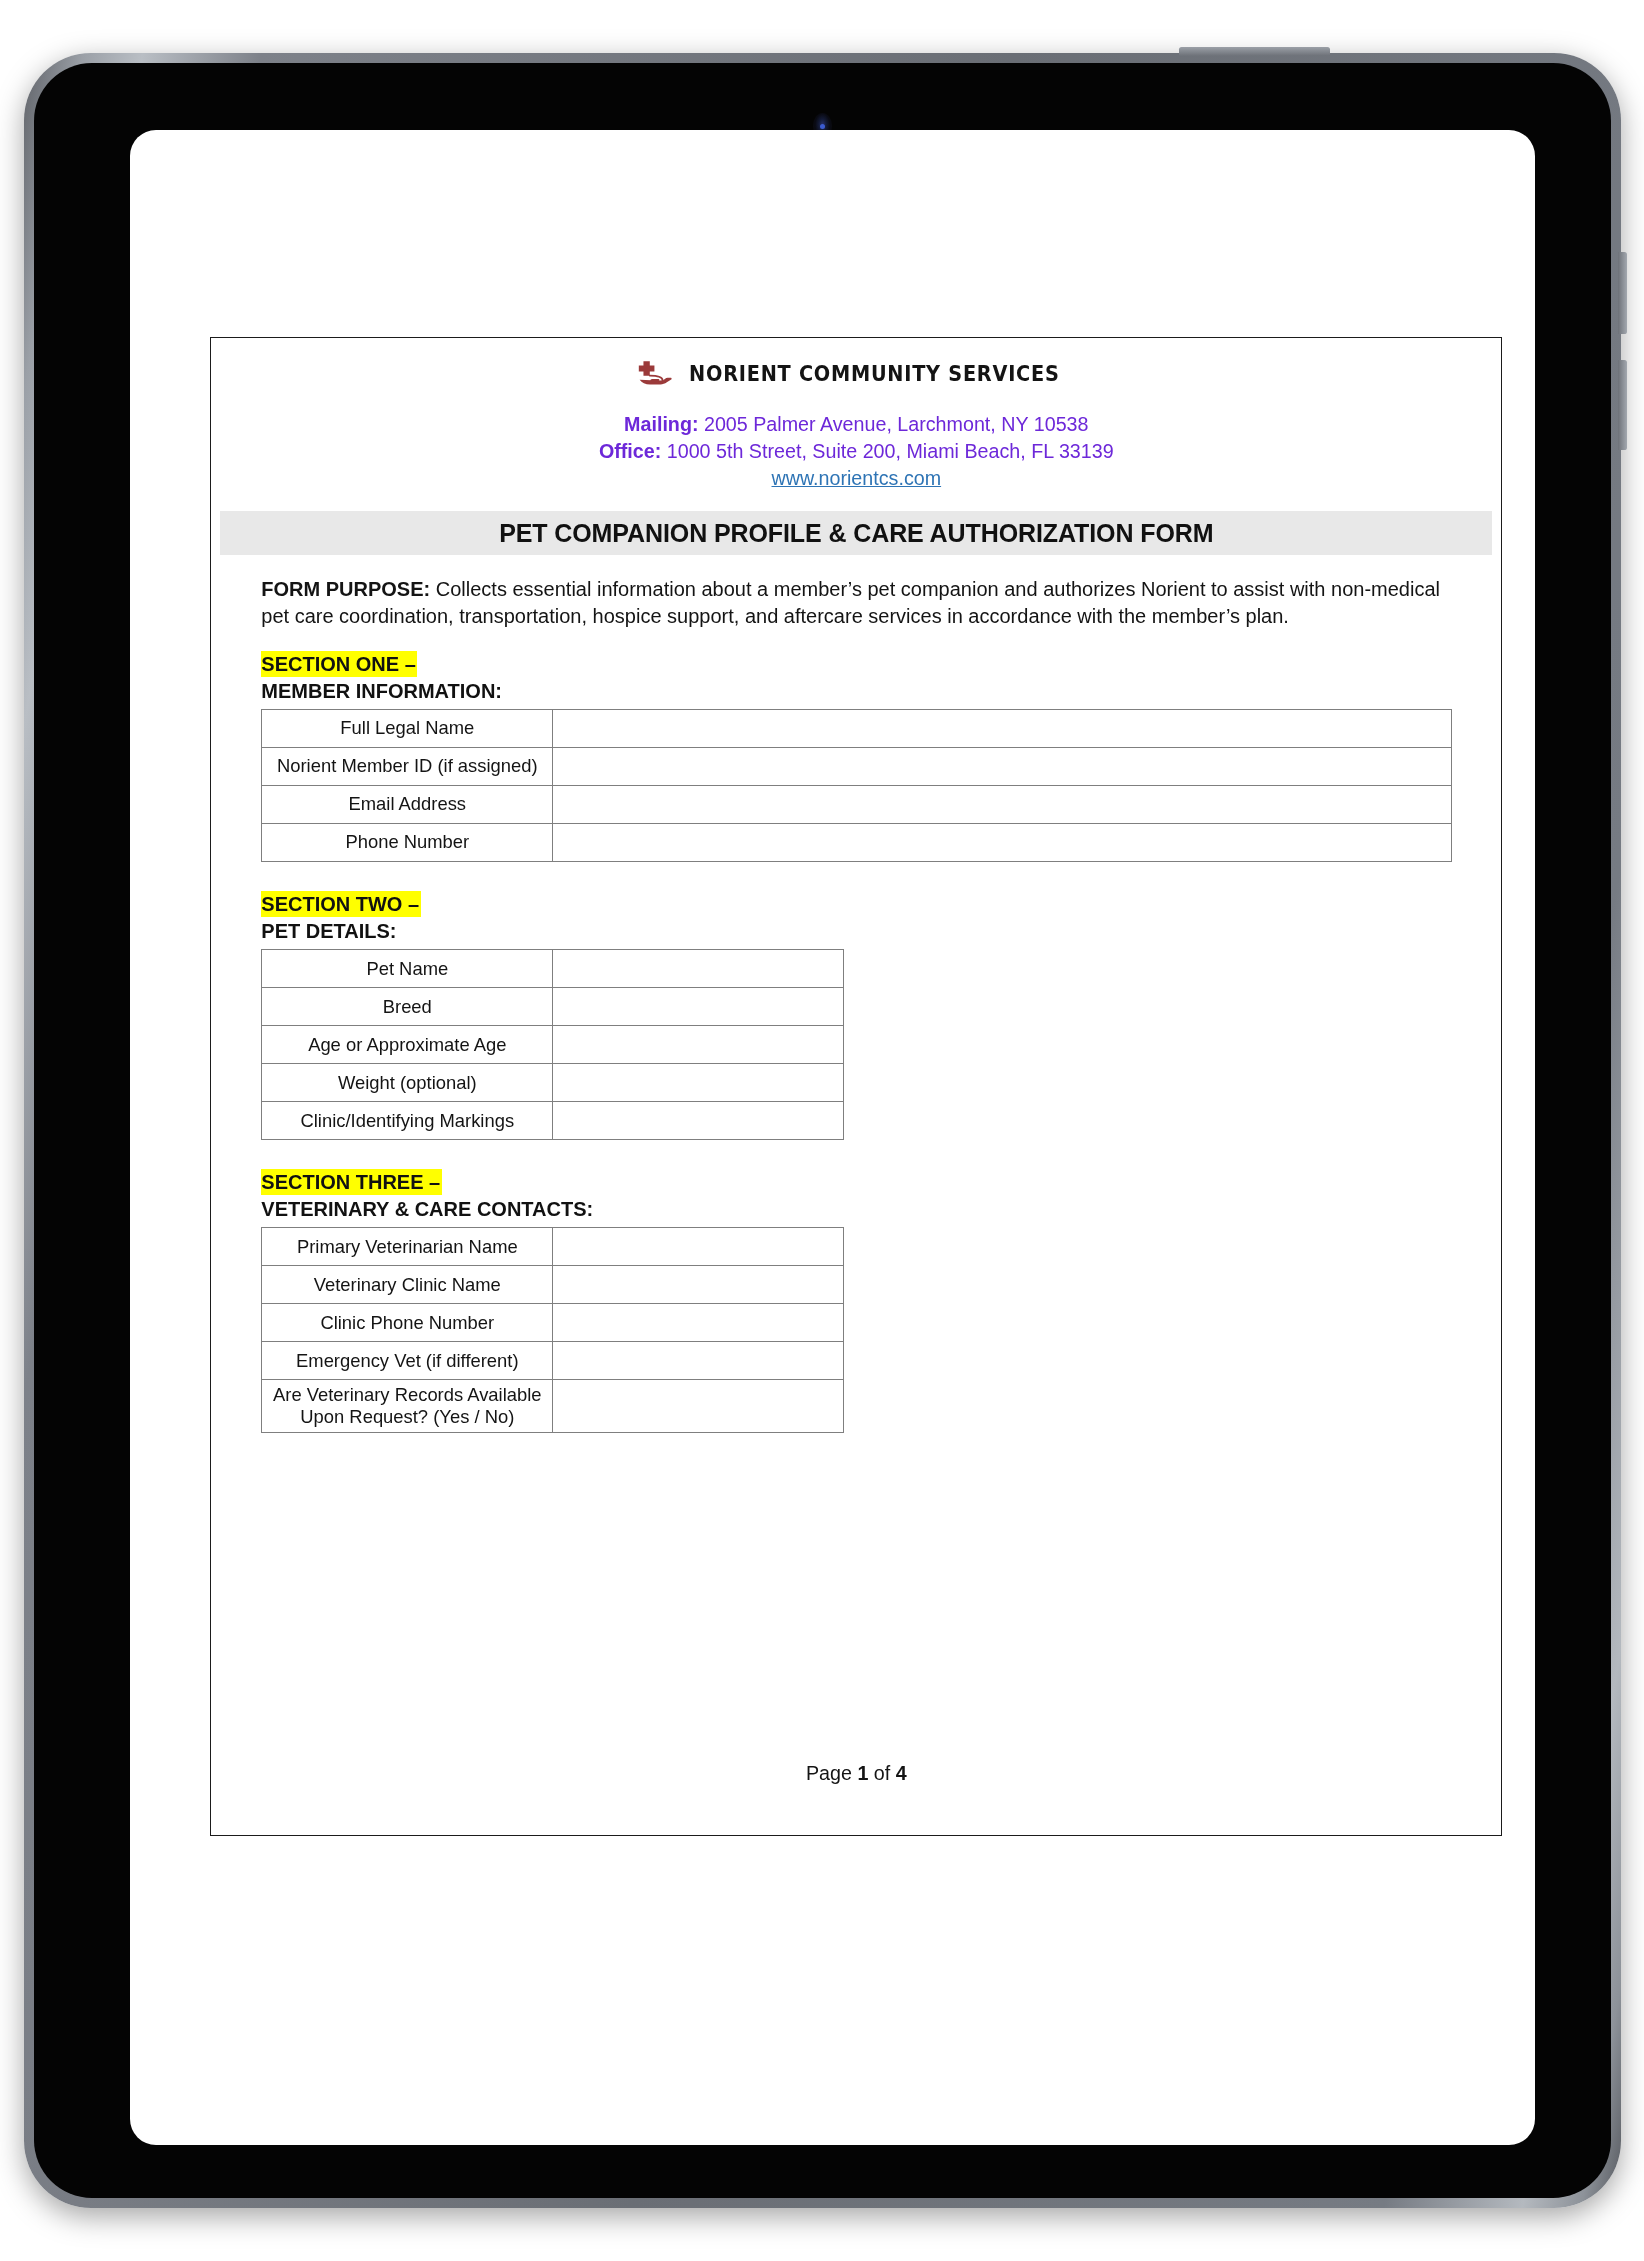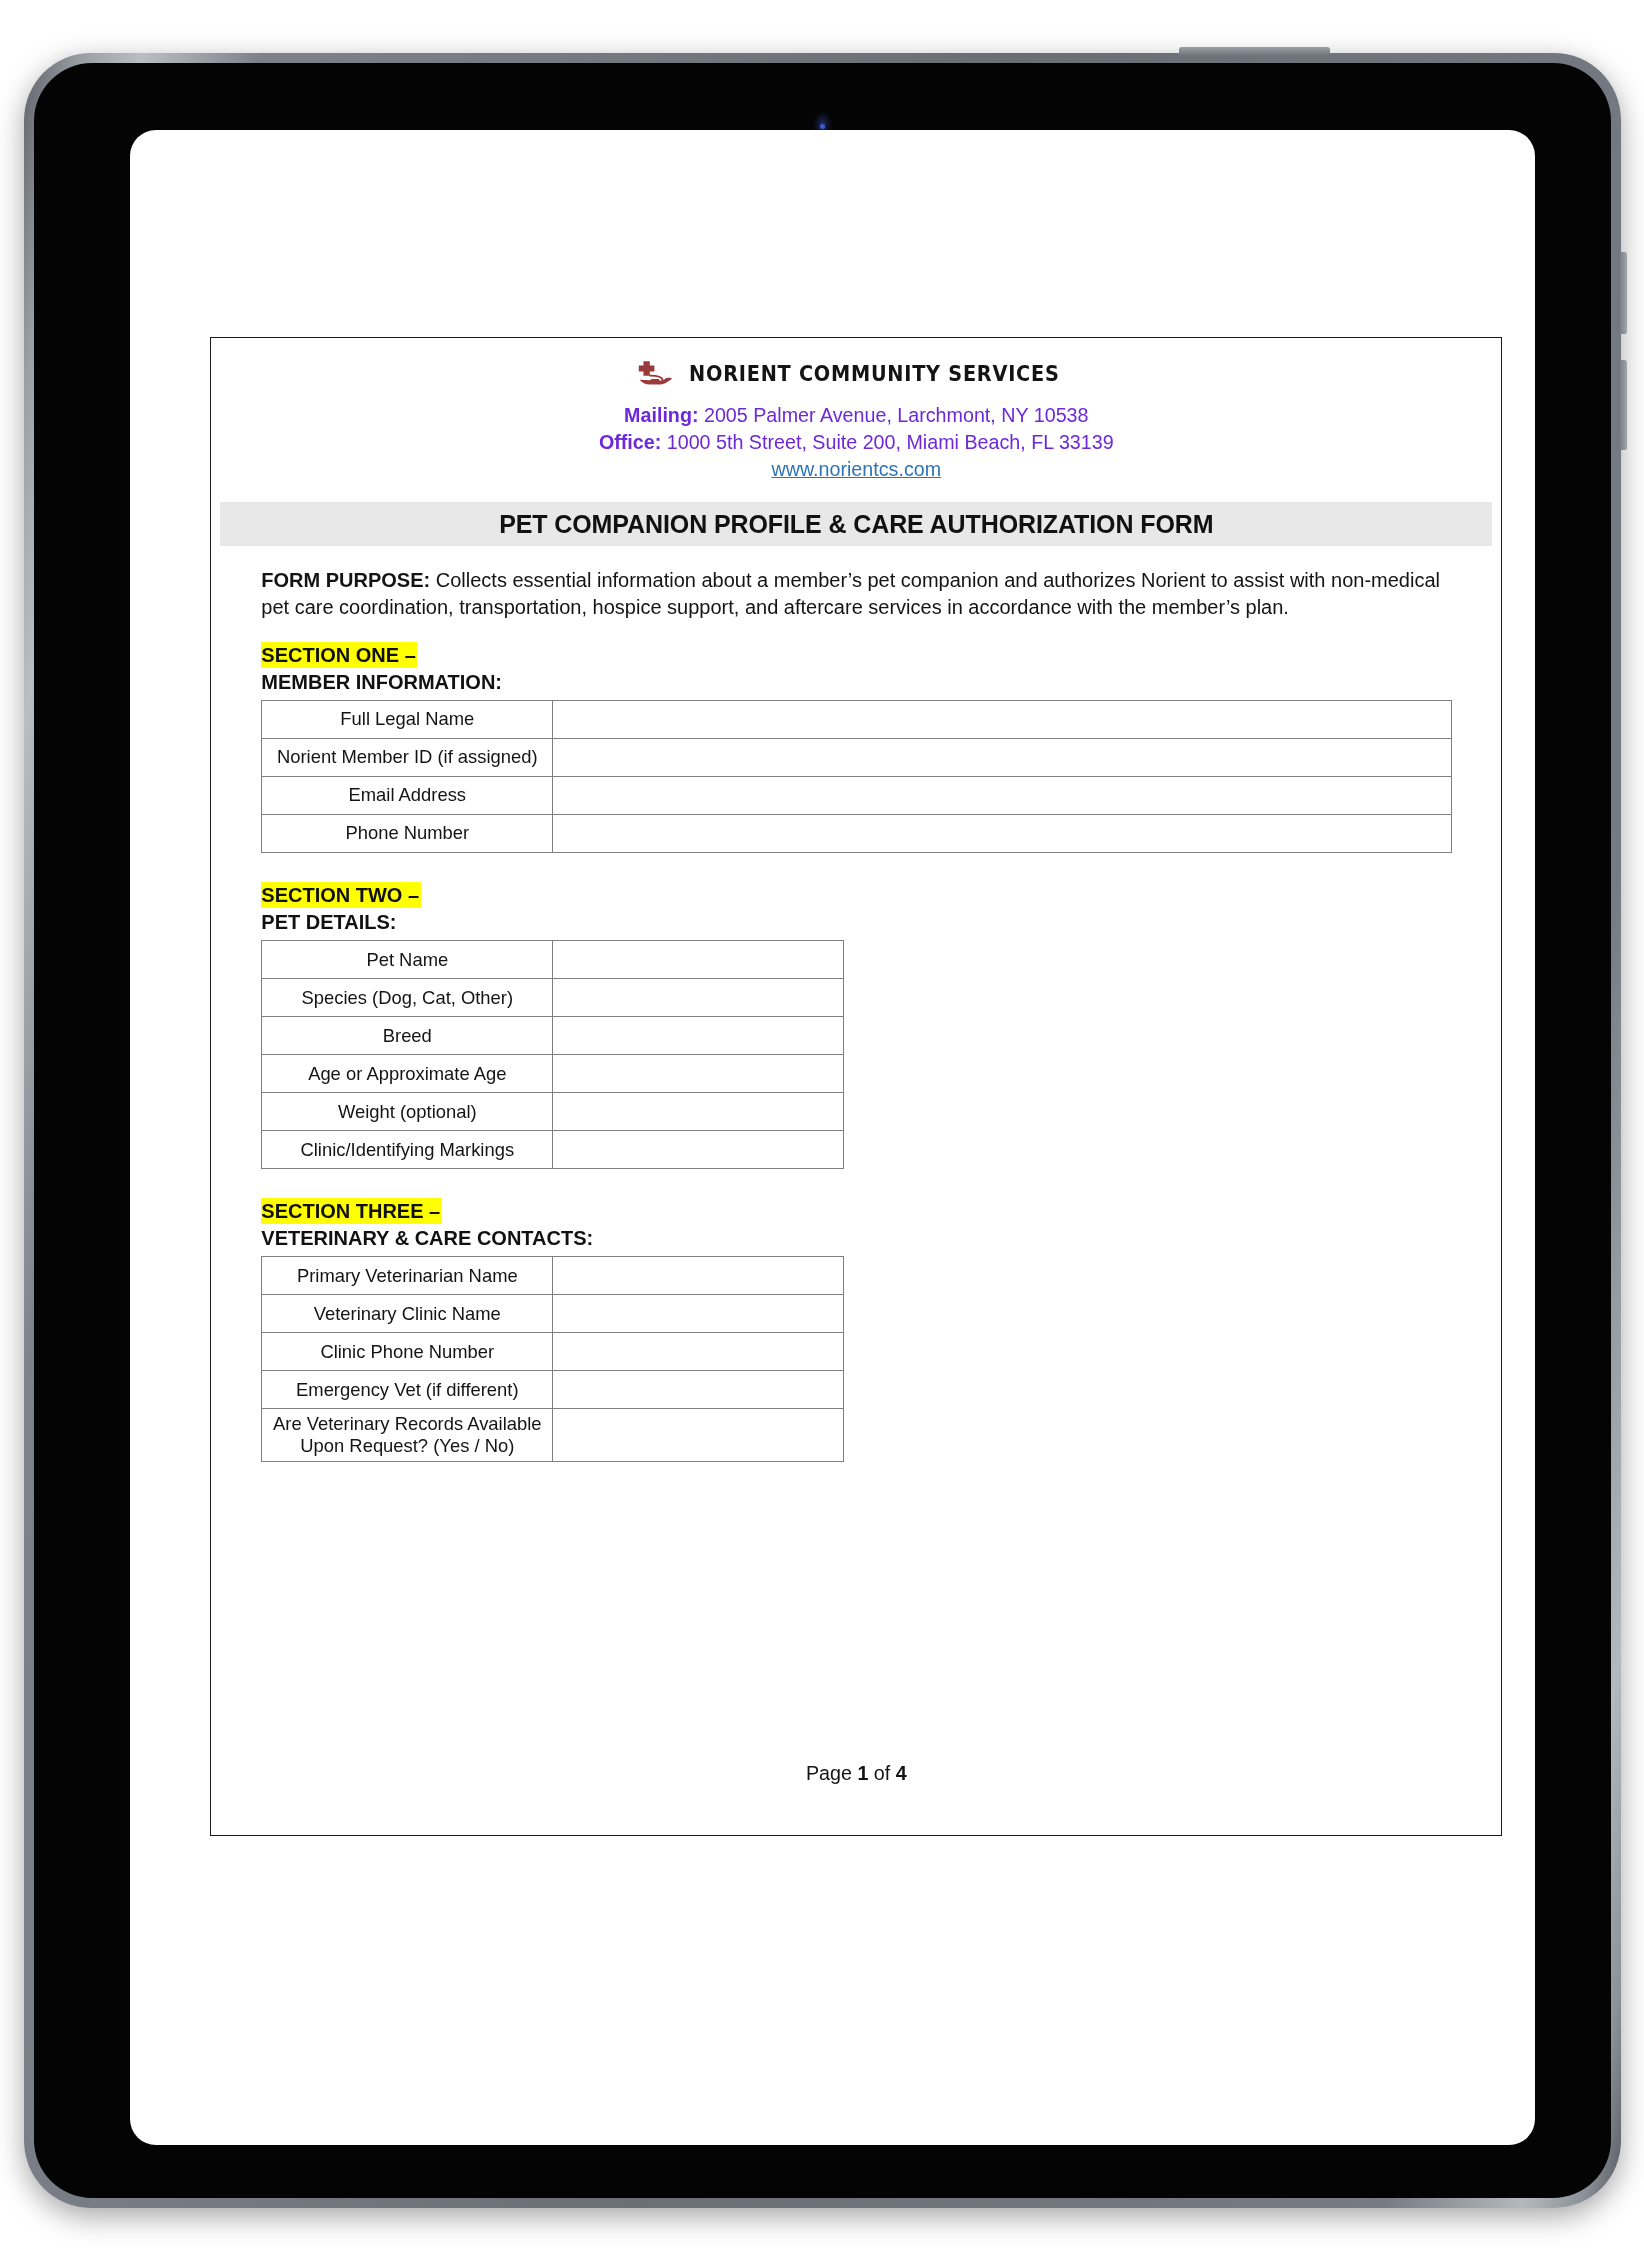--- a/index.html
+++ b/index.html
@@ -109,21 +109,21 @@
     padding: 22px 50px 0 50px;
   }
 
   
   #letterhead { text-align: center; }
   .brand-row {
     display: flex;
     align-items: center;
     justify-content: center;
     gap: 1px;
-    margin-bottom: 15px;
+    margin-bottom: 24px;
   }
   #brand-logo-icon { display: block; }
   #brand-name {
     font-family: "DejaVu Sans", sans-serif;
     font-size: 21px;
     font-weight: 700;
     letter-spacing: 0.8px;
     color: #141414;
     white-space: nowrap;
     transform: scaleX(0.92);
@@ -317,24 +317,20 @@
             <colgroup>
                 <col class="c1">
                 <col class="c2">
               </colgroup>
             <tbody>
               <tr>
                 <td class="label-cell">Pet Name</td>
                 <td class="value-cell"></td>
               </tr>
               <tr>
-                <td class="label-cell">Species (Dog, Cat, Other)</td>
-                <td class="value-cell"></td>
-              </tr>
-              <tr>
                 <td class="label-cell">Breed</td>
                 <td class="value-cell"></td>
               </tr>
               <tr>
                 <td class="label-cell">Age or Approximate Age</td>
                 <td class="value-cell"></td>
               </tr>
               <tr>
                 <td class="label-cell">Weight (optional)</td>
                 <td class="value-cell"></td>

